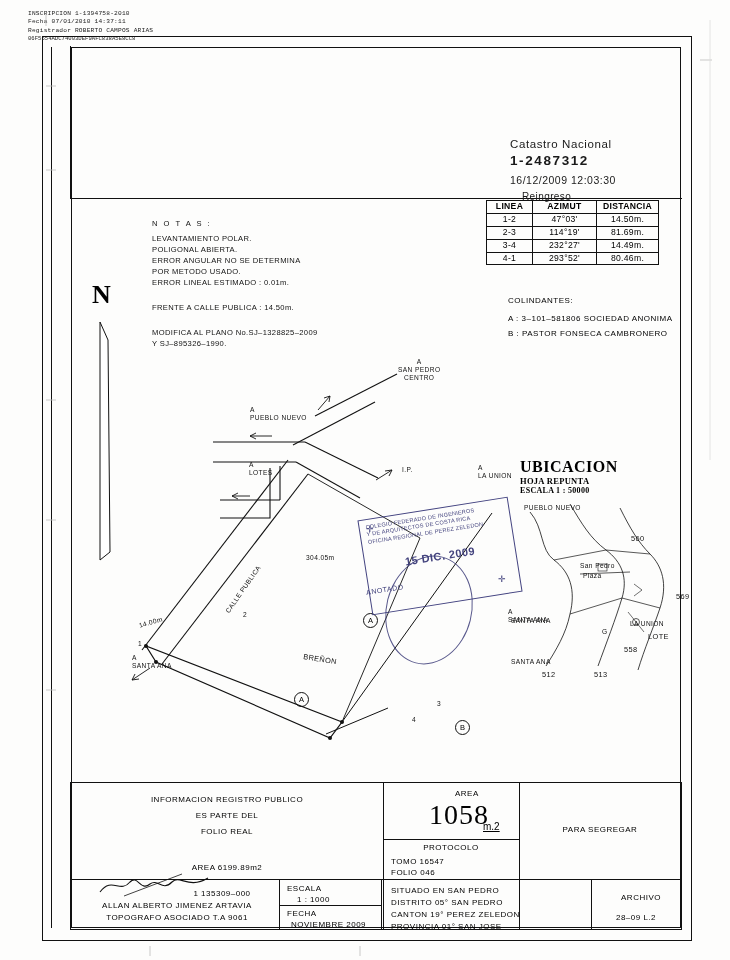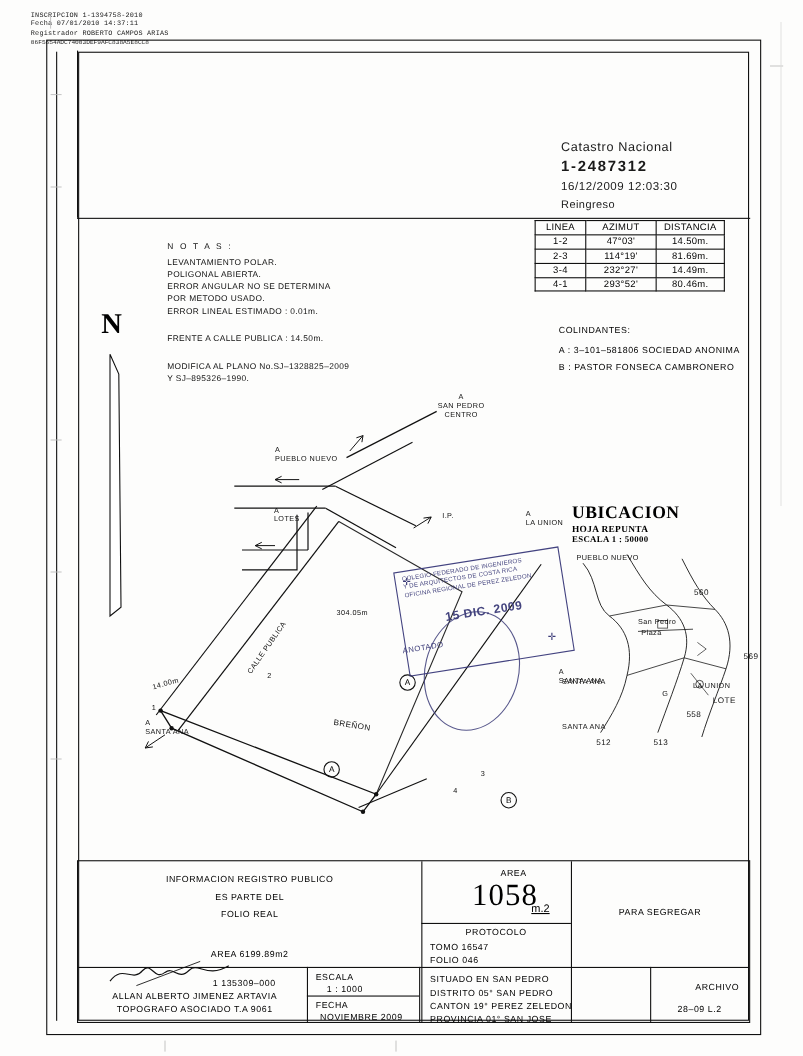--- a/index.html
+++ b/index.html
@@ -53,41 +53,41 @@
     border-left: 1px solid #111;
   }
 
   
   .catastro {
     position: absolute;
     left: 510px; top: 128px;
     font-family: "Liberation Sans", sans-serif;
     color: #1a1a1a;
   }
-  .catastro .c1 { font-size: 11.5px; letter-spacing: 0.6px; }
+  .catastro .c1 { font-size: 11.5px; letter-spacing: 0.6px; margin-top: 10px; }
   .catastro .c2 { font-size: 13.5px; letter-spacing: 1.6px; margin-top: 3px; font-weight: 600;}
   .catastro .c3 { font-size: 10.5px; letter-spacing: 0.5px; margin-top: 6px; }
-  .catastro .c4 { font-size: 10px; letter-spacing: 0.4px; margin-top: 5px; }
+  .catastro .c4 { font-size: 10px; letter-spacing: 0.4px; margin-top: 5px; margin-left: 12px; }
 
   
   table.lineas {
     position: absolute;
     left: 486px; top: 200px;
     border-collapse: collapse;
     font-size: 8.6px;
     font-family: "Liberation Sans", sans-serif;
   }
   table.lineas th, table.lineas td {
     border: 1px solid #111;
     padding: 1px 4px;
     text-align: center;
     letter-spacing: 0.3px;
     line-height: 1.15;
   }
-  table.lineas th { font-weight: 400; }
+  table.lineas th { font-weight: 700; }
   table.lineas td.l { width: 46px; }
   table.lineas td.a { width: 64px; }
   table.lineas td.d { width: 62px; }
 
   
   .divider-top {
     position: absolute;
     left: 70px; top: 198px;
     width: 612px;
     border-top: 1.1px solid #111;
@@ -482,21 +482,21 @@
     <div class="tb-txt" style="left:216px; top:101px;">ESCALA</div>
     <div class="tb-txt" style="left:226px; top:112px;">1 : 1000</div>
     <div class="tb-txt" style="left:216px; top:126px;">FECHA</div>
     <div class="tb-txt" style="left:220px; top:137px;">NOVIEMBRE 2009</div>
 
     <div class="tb-txt" style="left:320px; top:103px;">SITUADO EN SAN PEDRO</div>
     <div class="tb-txt" style="left:320px; top:115px;">DISTRITO 05° SAN PEDRO</div>
     <div class="tb-txt" style="left:320px; top:127px;">CANTON 19° PEREZ ZELEDON</div>
     <div class="tb-txt" style="left:320px; top:139px;">PROVINCIA 01° SAN JOSE</div>
 
-    <div class="tb-txt tb-center" style="left:531px; top:110px; width:100px;">ARCHIVO</div>
+    <div class="tb-txt tb-center" style="left:520px; top:110px; width:100px;">ARCHIVO</div>
     <div class="tb-txt tb-center" style="left:520px; top:130px; width:90px;">28–09 L.2</div>
 
     <div class="tb-txt tb-center" style="left:8px; top:118px; width:196px;">ALLAN ALBERTO JIMENEZ ARTAVIA</div>
     <div class="tb-txt tb-center" style="left:8px; top:130px; width:196px;">TOPOGRAFO ASOCIADO T.A 9061</div>
   </div>
 
   <svg class="sig" viewBox="0 0 120 26">
     <path d="M4 20 C16 4, 24 22, 34 10 C42 2, 44 20, 54 12 C62 6, 66 20, 76 10 C84 2, 92 18, 112 6" stroke="#111" stroke-width="1.1" fill="none"></path>
     <path d="M28 24 L86 2" stroke="#111" stroke-width="0.8" fill="none"></path>
   </svg>

